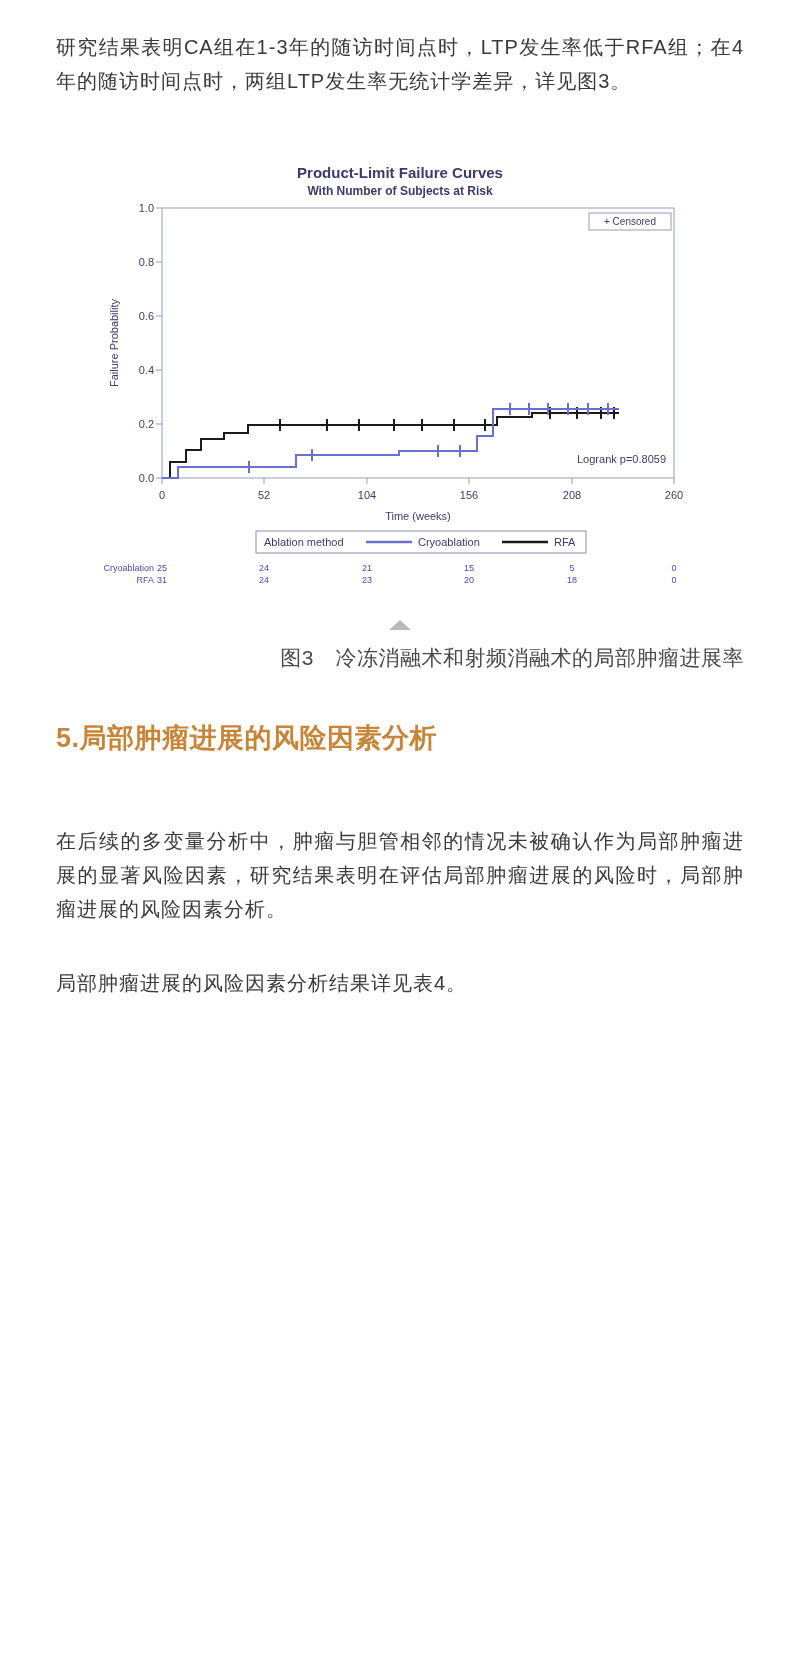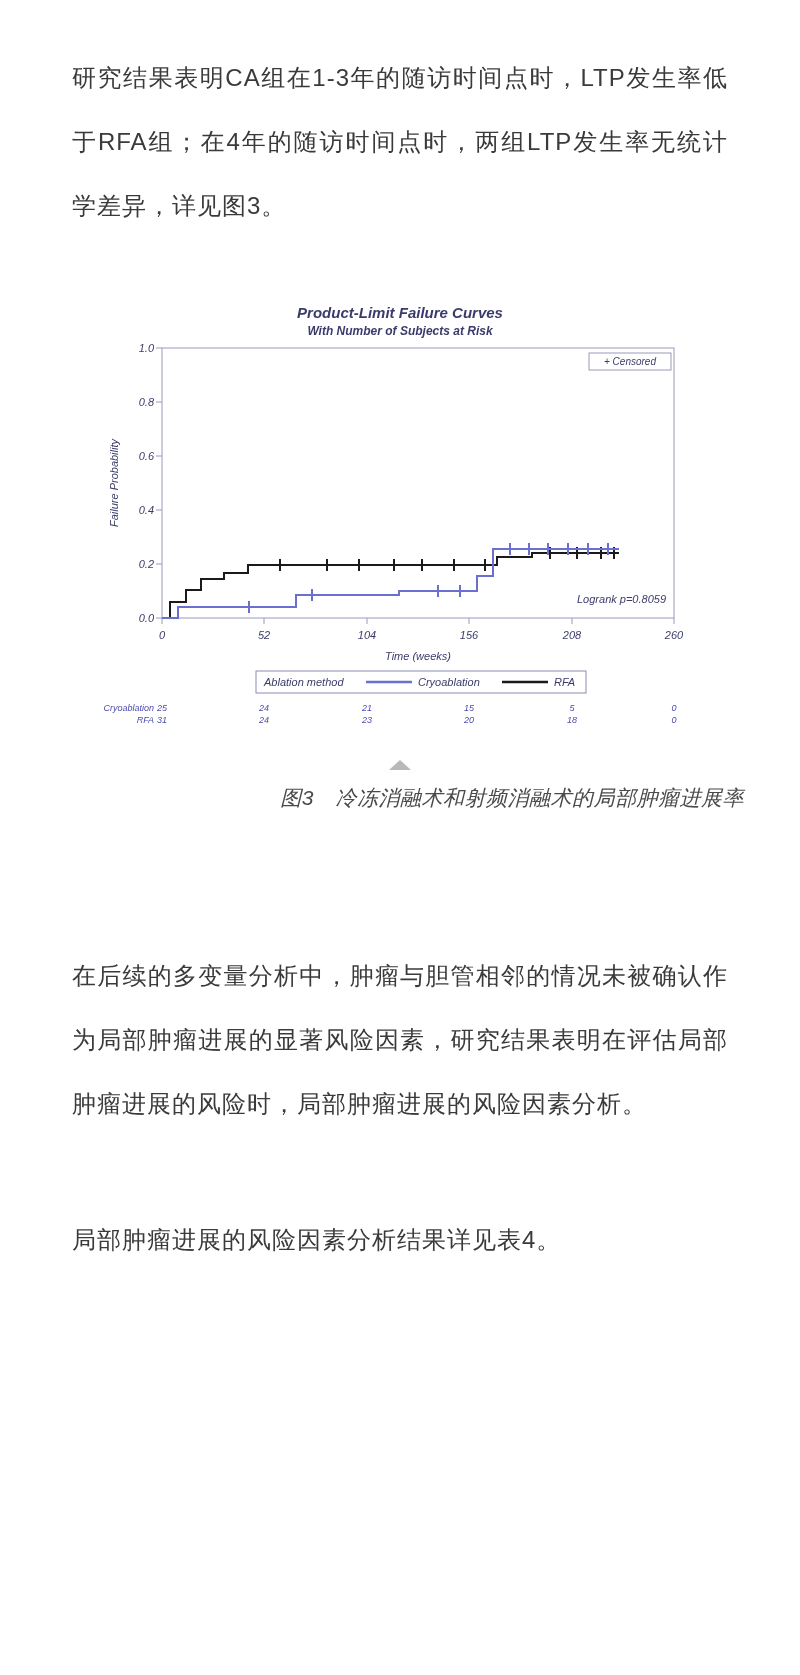--- a/index.html
+++ b/index.html
@@ -16,47 +16,46 @@
     overflow: hidden;
   }
   .page {
     width: 800px;
     height: 1675px;
     position: relative;
     box-sizing: border-box;
     padding: 0 56px;
   }
   .para {
-    font-size: 24px;
-    line-height: 64px;
+    font-size: 20px;
+    line-height: 34px;
     color: #3a3a3a;
     letter-spacing: 1px;
     text-align: justify;
-    margin: 16px;
+    margin: 0;
   }
   .para.top {
     padding-top: 30px;
   }
   .section-title {
     font-size: 27px;
     font-weight: bold;
     color: #c7853a;
     margin: 0;
     letter-spacing: 0.5px;
   }
   .spacer-40 { height: 40px; }
   .spacer-28 { height: 28px; }
   .spacer-50 { height: 50px; }
 
   
   .figure-wrap {
     margin-top: 52px;
     width: 100%;
     display: block;
-    font-style: italic;
   }
   .figure-box {
     width: 688px;
     height: 520px;
     position: relative;
     margin: 0 auto;
   }
   .fig-caption {
     text-align: right;
     font-size: 21px;
@@ -196,20 +195,21 @@
         </g>
       </svg>
 
       <div class="collapse-arrow"></div>
       <div class="fig-caption">图3　冷冻消融术和射频消融术的局部肿瘤进展率</div>
     </div>
   </div>
 
   <div class="spacer-50"></div>
 
+  <h2 class="section-title">5.局部肿瘤进展的风险因素分析</h2>
 
   <div class="spacer-28"></div>
 
 
   <div class="spacer-40"></div>
 
   <p class="para">在后续的多变量分析中，肿瘤与胆管相邻的情况未被确认作为局部肿瘤进展的显著风险因素，研究结果表明在评估局部肿瘤进展的风险时，局部肿瘤进展的风险因素分析。</p>
 
   <div class="spacer-40"></div>
 

